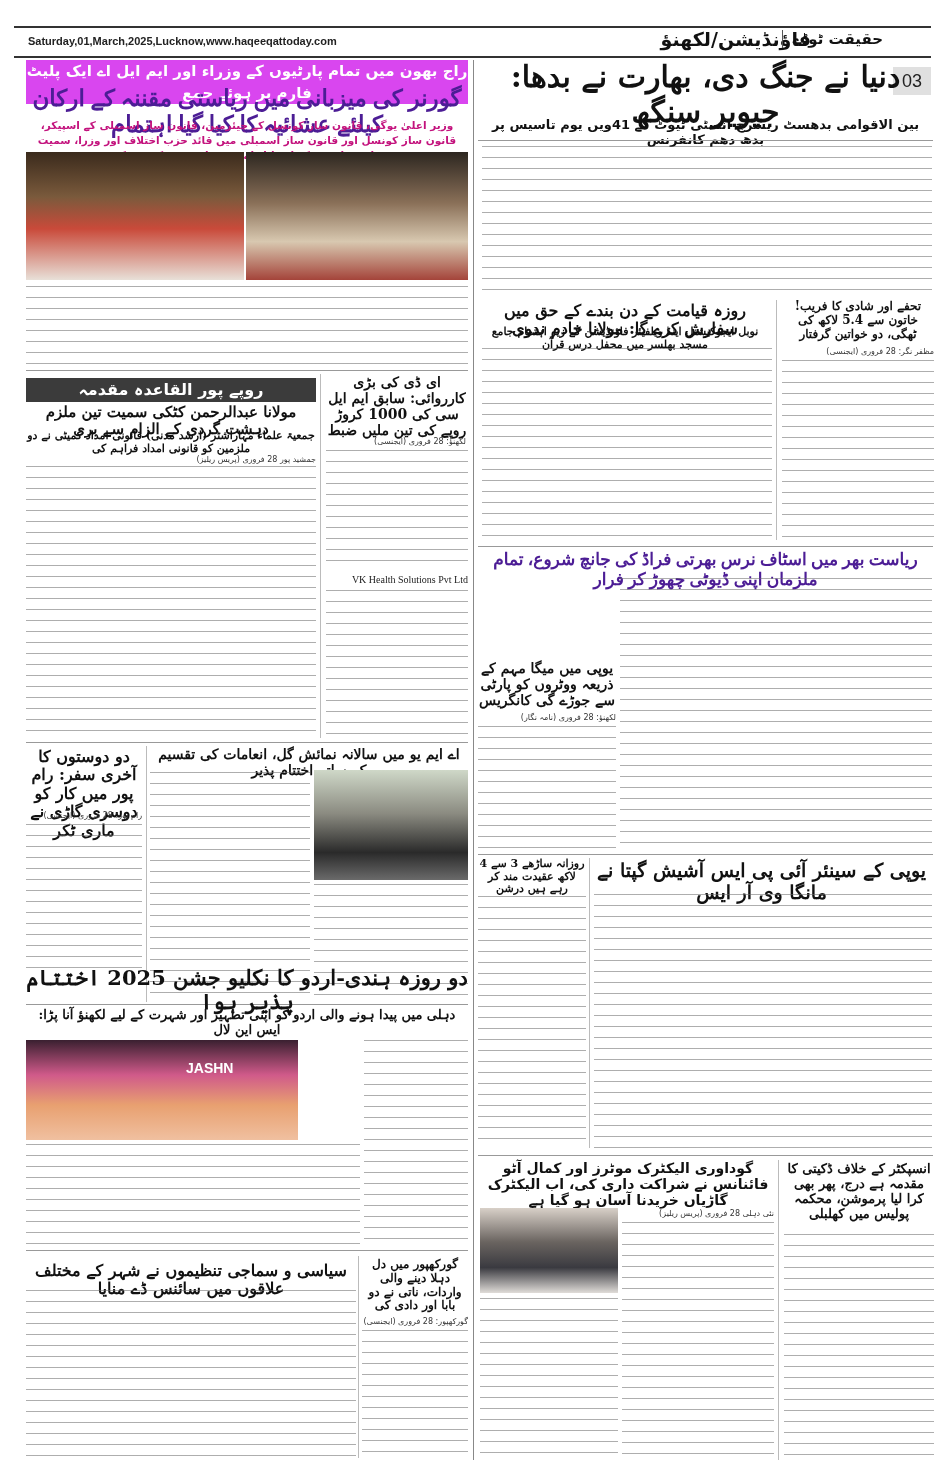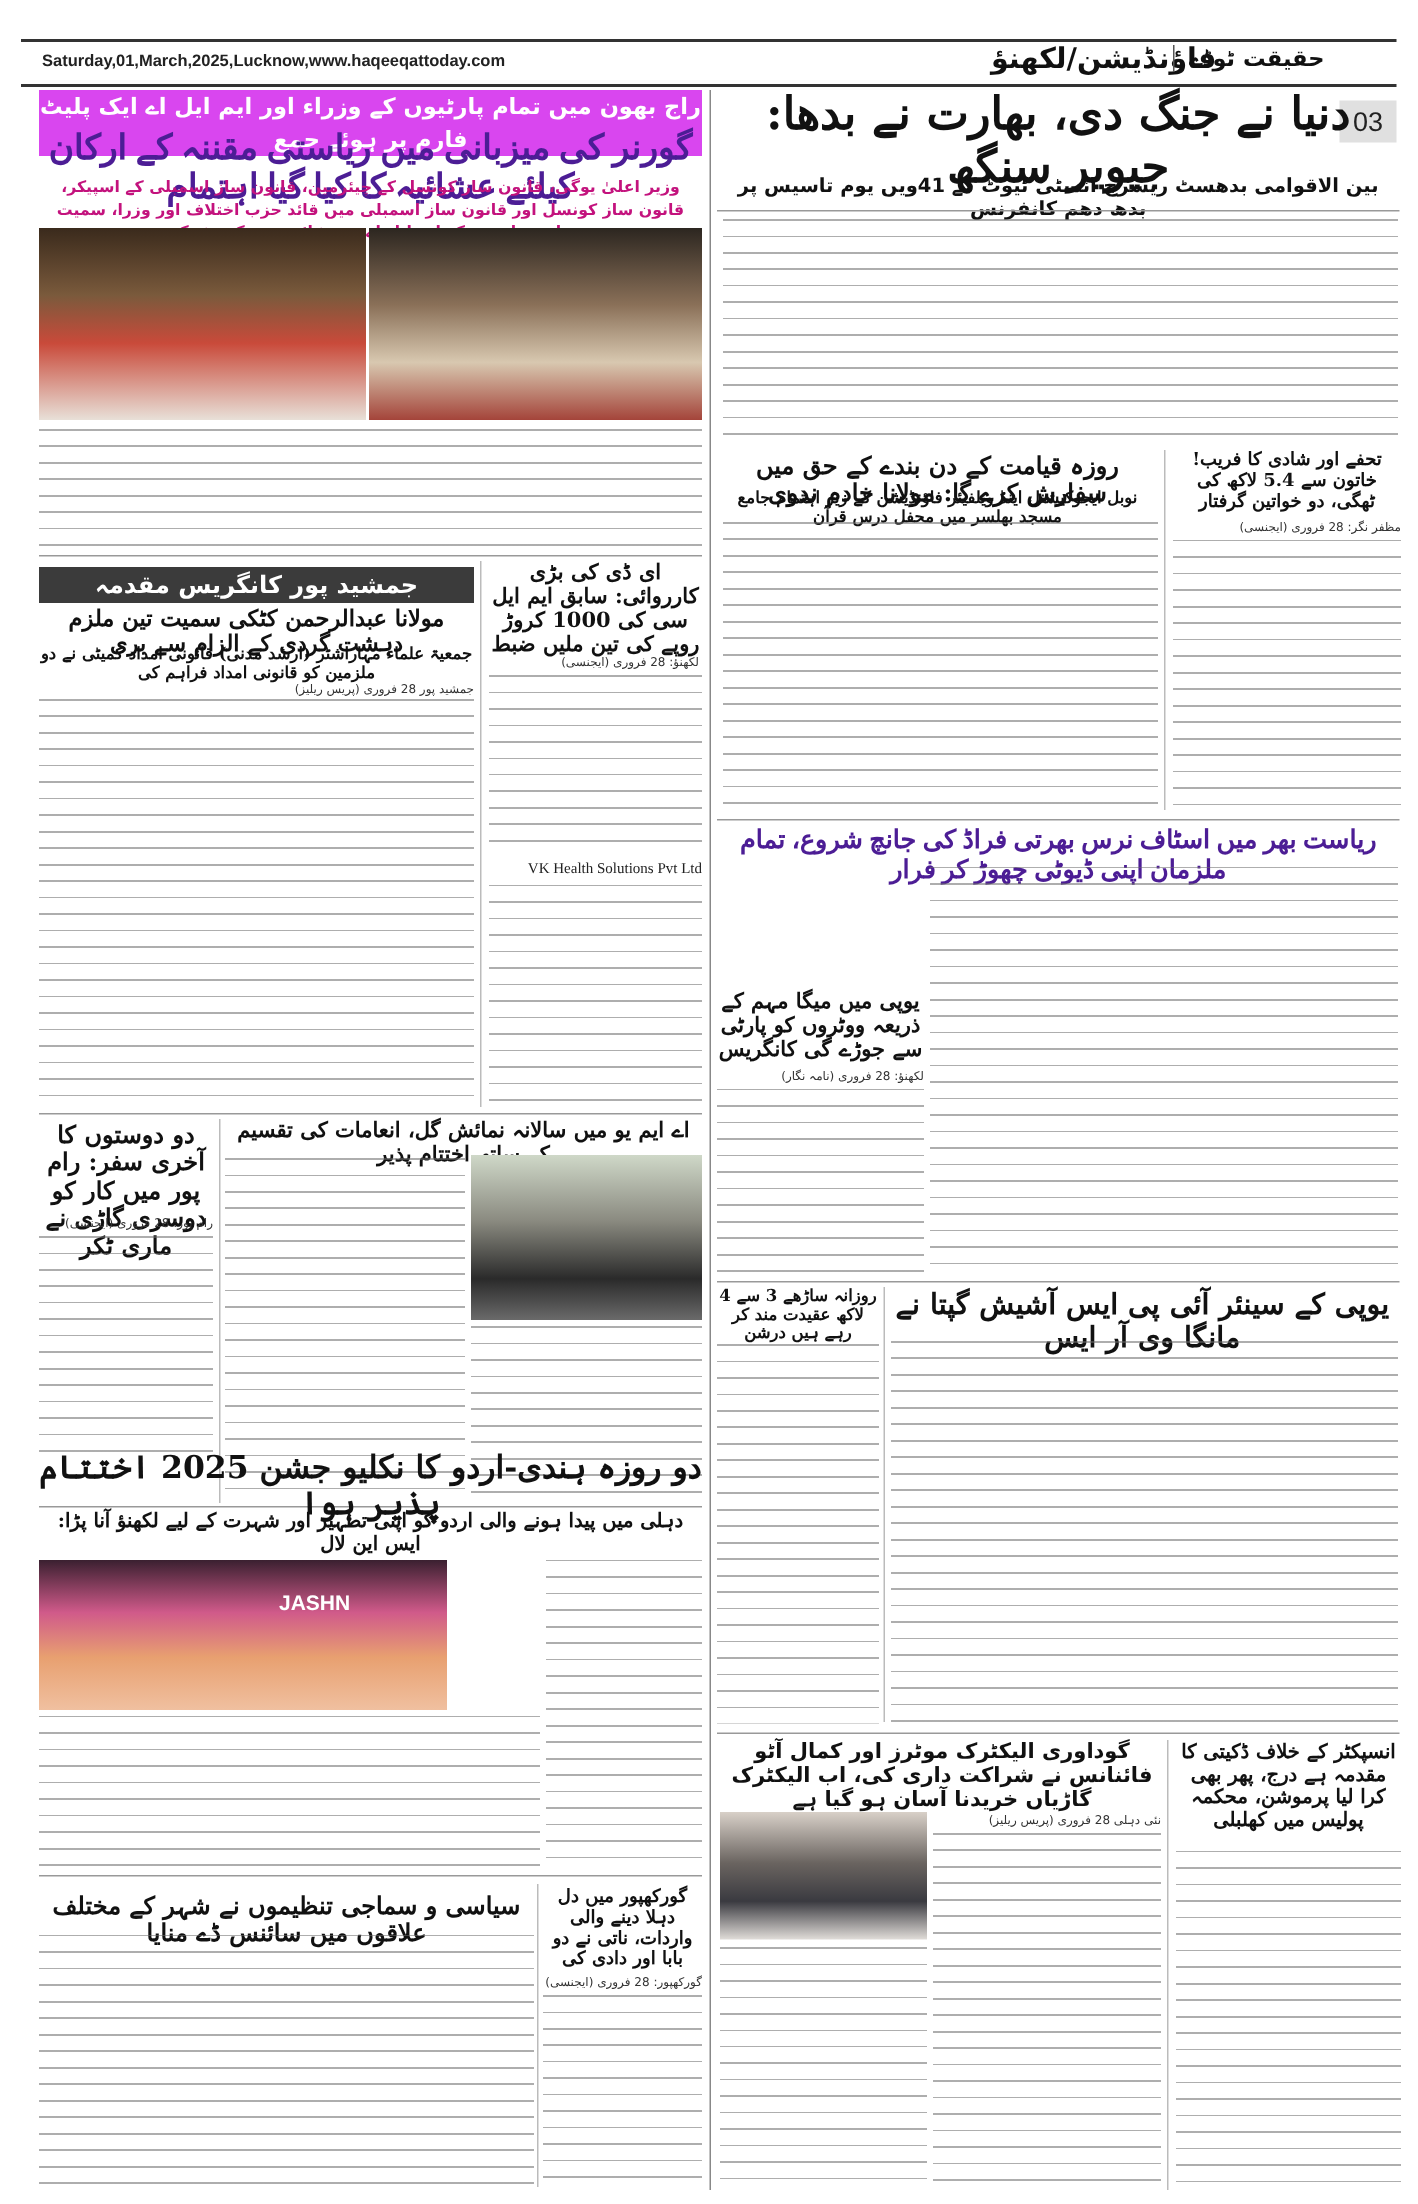--- a/index.html
+++ b/index.html
@@ -90,21 +90,21 @@
 <div class="abs col-lines" style="left:26px; top:286px; width:442px; height:80px;"></div>
 
 <div class="rule-h" style="left:26px; top:370px; width:442px;"></div>
 <div class="abs headline" style="left:326px; top:374px; width:142px; font-size:14px; font-weight:bold;">ای ڈی کی بڑی کارروائی: سابق ایم ایل سی کی 1000 کروڑ روپے کی تین ملیں ضبط</div>
 <div class="abs body-text" style="left:324px; top:436px; width:142px;">لکھنؤ: 28 فروری (ایجنسی)</div>
 <div class="abs col-lines" style="left:326px; top:450px; width:142px; height:120px;"></div>
 <div class="abs" style="left:326px; top:574px; width:142px; font-family:Liberation Serif, serif; font-size:10px; color:#222; text-align:right;">VK Health Solutions Pvt Ltd</div>
 <div class="abs col-lines" style="left:326px; top:590px; width:142px; height:148px;"></div>
 <div class="rule-v" style="left:320px; top:374px; height:364px;"></div>
 
-<div class="abs banner-dark" style="left:26px; top:378px; width:290px;">جمشید پور کانگریس مقدمہ</div>
+<div class="abs banner-dark" style="left:26px; top:378px; width:290px;">روپے پور القاعدہ مقدمہ</div>
 <div class="abs headline" style="left:26px; top:404px; width:290px; font-size:15px; font-weight:bold;">مولانا عبدالرحمن کٹکی سمیت تین ملزم دہشت گردی کے الزام سے بری</div>
 <div class="abs headline" style="left:26px; top:430px; width:290px; font-size:11px; font-weight:bold;">جمعیۃ علماء مہاراشٹر (ارشد مدنی) قانونی امداد کمیٹی نے دو ملزمین کو قانونی امداد فراہم کی</div>
 <div class="abs body-text" style="left:170px; top:454px; width:146px;">جمشید پور 28 فروری (پریس ریلیز)</div>
 <div class="abs col-lines" style="left:26px; top:466px; width:290px; height:270px;"></div>
 
 <div class="rule-h" style="left:26px; top:742px; width:442px;"></div>
 <div class="abs headline" style="left:150px; top:746px; width:318px; font-size:14px; font-weight:bold;">اے ایم یو میں سالانہ نمائش گل، انعامات کی تقسیم کے ساتھ اختتام پذیر</div>
 <div class="photo ph-award" style="left:314px; top:770px; width:154px; height:110px;"></div>
 <div class="abs col-lines" style="left:150px; top:772px; width:160px; height:230px;"></div>
 <div class="abs col-lines" style="left:314px; top:884px; width:154px; height:118px;"></div>

